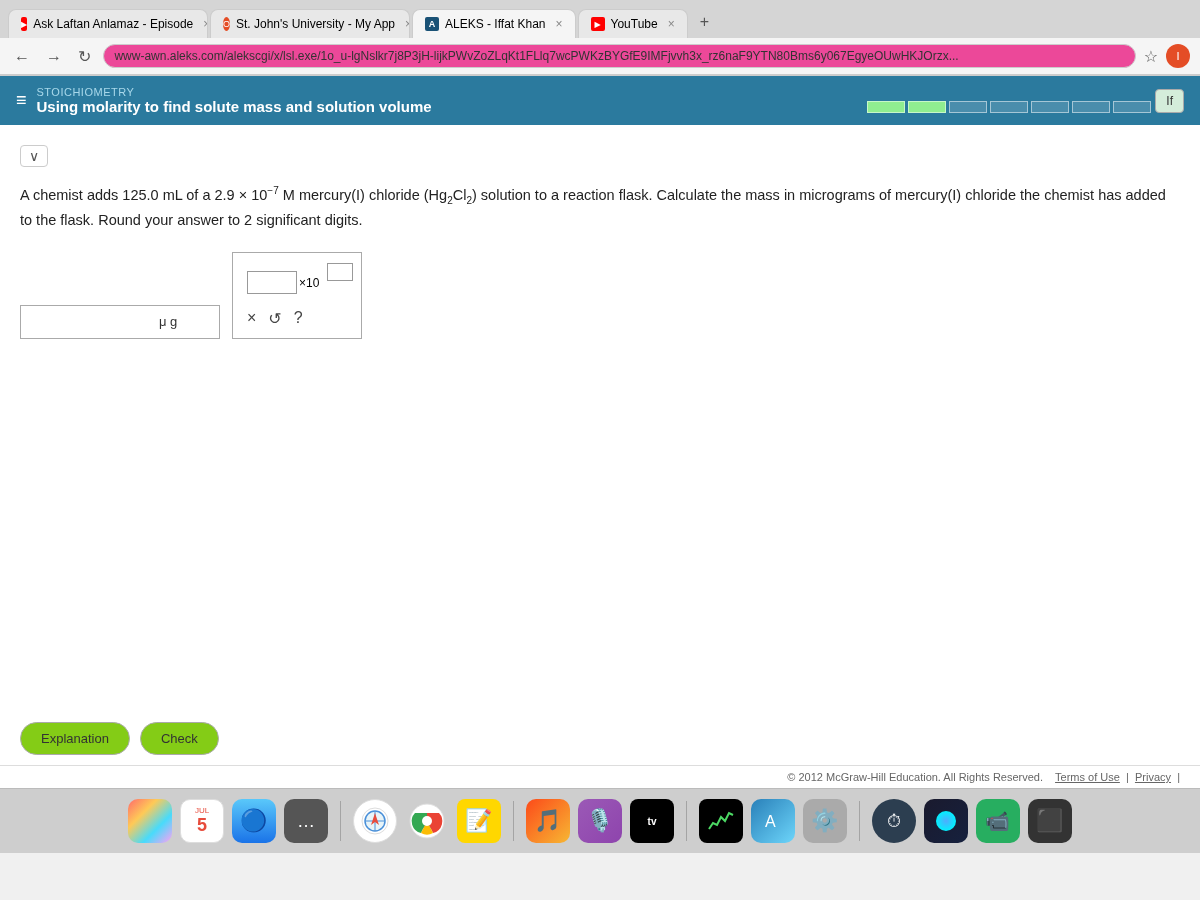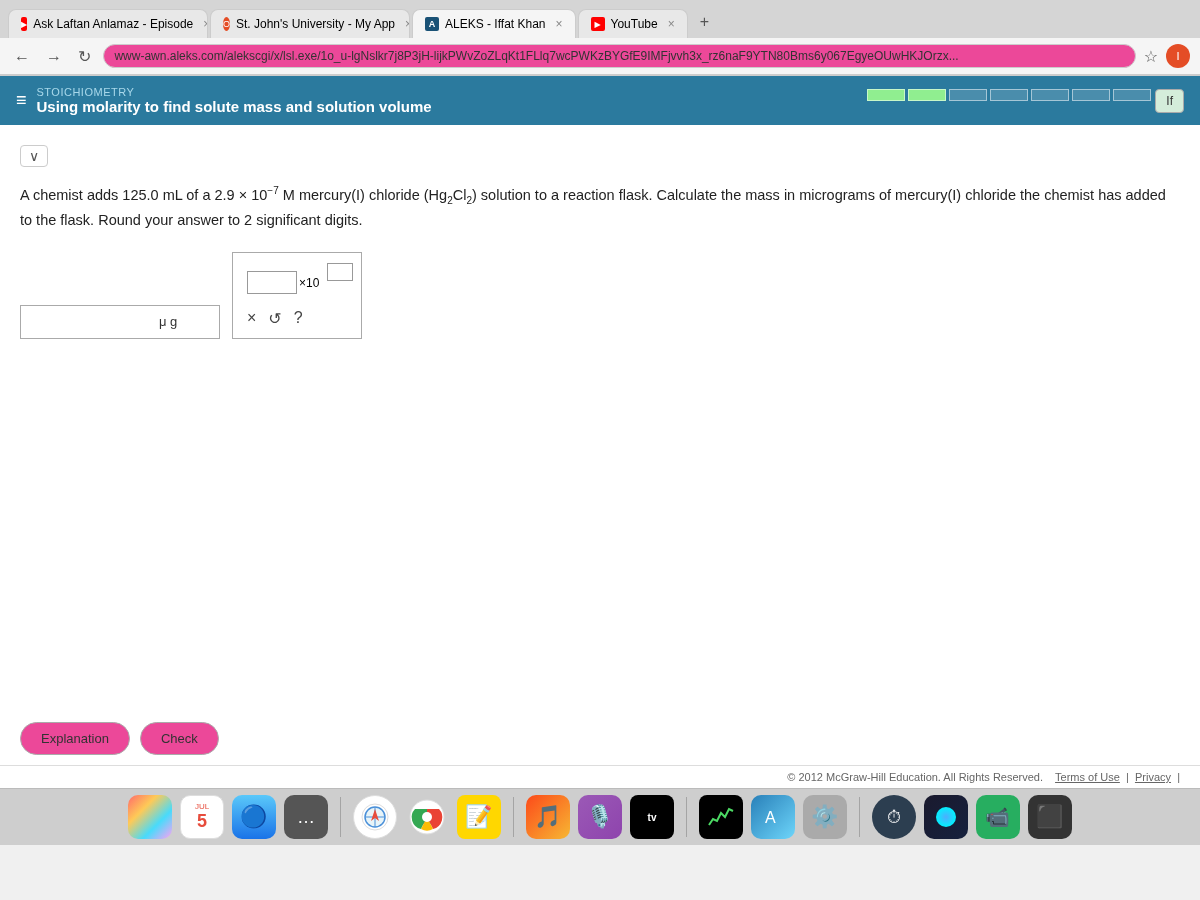--- a/index.html
+++ b/index.html
@@ -49,27 +49,27 @@
 
     .scientific-box { border: 1px solid #aaa; padding: 10px 14px; background: white; }
     .sci-top { display: flex; align-items: flex-start; gap: 4px; margin-bottom: 10px; }
     .sci-input { border: 1px solid #aaa; width: 60px; padding: 4px; font-size: 13px; }
     .sci-buttons { display: flex; gap: 12px; align-items: center; }
     .sci-btn { background: none; border: none; cursor: pointer; font-size: 16px; color: #444; }
     .sci-btn-x { font-size: 16px; color: #444; cursor: pointer; }
 
     
     .bottom-bar { position: absolute; bottom: 0; left: 0; right: 0; padding: 10px 20px; display: flex; align-items: center; gap: 10px; }
-    .action-btn { padding: 8px 20px; border: 1px solid #aaa; border-radius: 20px; font-size: 13px; cursor: pointer; background: #ec4899; color: #333; }
+    .action-btn { padding: 8px 20px; border: 1px solid #aaa; border-radius: 20px; font-size: 13px; cursor: pointer; background: #84cc16; color: #333; }
 
     
     .aleks-footer { background: white; border-top: 1px solid #ddd; padding: 5px 20px; font-size: 11px; color: #666; text-align: right; }
 
     
-    .mac-dock { background: rgba(200,200,200,0.85); border-top: 1px solid #bbb; display: flex; align-items: center; justify-content: center; padding: 4px 20px; gap: 8px; height: 57px; }
+    .mac-dock { background: rgba(200,200,200,0.85); border-top: 1px solid #bbb; display: flex; align-items: center; justify-content: center; padding: 4px 20px; gap: 8px; height: 65px; }
     .dock-icon { width: 44px; height: 44px; border-radius: 10px; display: flex; align-items: center; justify-content: center; font-size: 22px; cursor: pointer; position: relative; }
     .dock-icon.photos { background: linear-gradient(135deg, #ff6b6b, #feca57, #48dbfb, #ff9ff3); }
     .dock-icon.calendar { background: white; border: 1px solid #ddd; flex-direction: column; font-size: 10px; color: #333; }
     .dock-icon.calendar .cal-day { font-size: 18px; font-weight: bold; color: #e74c3c; }
     .dock-icon.finder { background: linear-gradient(180deg, #5ac8fa, #1a73e8); font-size: 20px; }
     .dock-icon.dots { background: #555; }
     .dock-icon.safari { background: #fff; border-radius: 50%; border: 1px solid #ddd; }
     .dock-icon.chrome { }
     .dock-icon.notes { background: #ffd700; }
     .dock-icon.music { background: linear-gradient(135deg, #fc4a1a, #f7b733); }
@@ -128,21 +128,21 @@
 <div style="background:#f5f5f5;">
 
   <div class="aleks-header">
     <div class="aleks-header-left">
       <span class="hamburger">≡</span>
       <div class="aleks-title-block">
         <div class="aleks-subtitle">STOICHIOMETRY</div>
         <div class="aleks-main-title">Using molarity to find solute mass and solution volume</div>
       </div>
     </div>
-    <div style="display:flex;align-items:flex-start;gap:4px;">
+    <div style="display:flex;align-items:flex-end;gap:4px;">
       <div class="progress-bar-container">
         <div class="progress-segment filled"></div>
         <div class="progress-segment filled"></div>
         <div class="progress-segment"></div>
         <div class="progress-segment"></div>
         <div class="progress-segment"></div>
         <div class="progress-segment"></div>
         <div class="progress-segment"></div>
       </div>
       <button class="if-btn">If</button>

